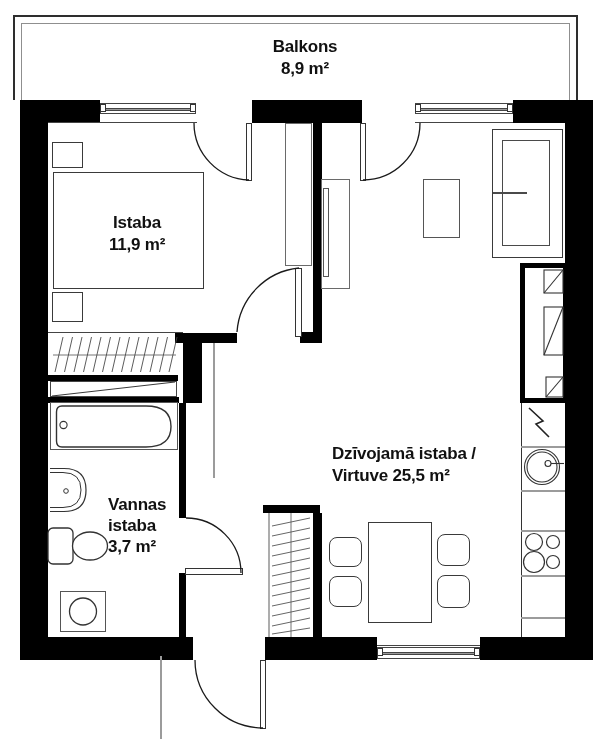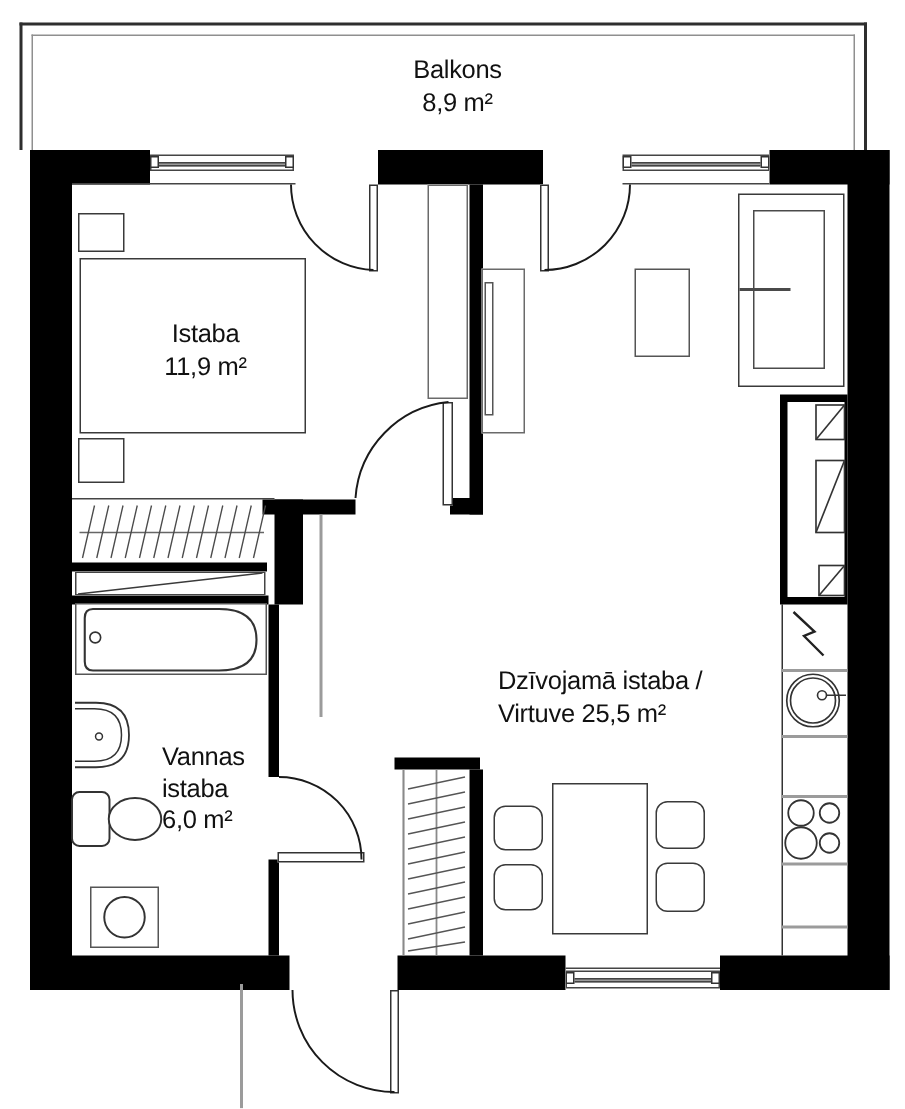--- a/index.html
+++ b/index.html
@@ -8,21 +8,21 @@
   .abs{position:absolute;}
   .wall{position:absolute;background:#000;}
   .furn{position:absolute;background:#fff;border:1.4px solid #3a3a3a;box-sizing:border-box;}
   .lite{position:absolute;background:#fff;border:1px solid #6a6a6a;box-sizing:border-box;}
   .leaf{position:absolute;background:#fff;border:1px solid #333;box-sizing:border-box;}
   .line{position:absolute;background:#444;}
   .gline{position:absolute;background:#9b9b9b;}
   .win{position:absolute;background:#fff;border:1px solid #444;box-sizing:border-box;}
   .win .band{position:absolute;left:3px;right:3px;top:3.5px;height:3.5px;background:#9a9a9a;border-top:1px solid #444;border-bottom:1px solid #444;box-sizing:border-box;}
   .win .cap{position:absolute;width:6px;height:8px;top:0px;background:#fff;border:1px solid #333;box-sizing:border-box;}
-  .room-label{position:absolute;color:#111;font-weight:400;font-size:17px;line-height:22px;letter-spacing:-0.2px;white-space:pre-line;}
+  .room-label{position:absolute;color:#111;font-weight:700;font-size:17px;line-height:22px;letter-spacing:-0.2px;white-space:pre-line;}
   .rail{position:absolute;box-sizing:border-box;background:transparent;}
   svg{position:absolute;left:0;top:0;pointer-events:none;}
 </style>
 </head>
 <body>
 
 <div class="plan">
 
   <div class="rail" style="left:13px;top:15px;width:565px;height:85px;border:2px solid #2e2e2e;border-bottom:none;"></div>
   <div class="rail" style="left:21px;top:23px;width:549px;height:77px;border:1.5px solid #8f8f8f;border-bottom:none;"></div>
@@ -204,17 +204,17 @@
       <circle cx="553" cy="562" r="6.5"></circle>
     </g>
   </svg>
 
   <div class="room-label" style="left:225px;top:36px;width:160px;text-align:center;">Balkons
 8,9 m²</div>
   <div class="room-label" style="left:57px;top:212px;width:160px;text-align:center;">Istaba
 11,9 m²</div>
   <div class="room-label" style="left:108px;top:494px;width:110px;text-align:left;line-height:21px;">Vannas
 istaba
-6,0 m²</div>
+3,7 m²</div>
   <div class="room-label" style="left:332px;top:443px;width:190px;text-align:left;">Dzīvojamā istaba /
 Virtuve 25,5 m²</div>
 
 </div>
 
 </body></html>

